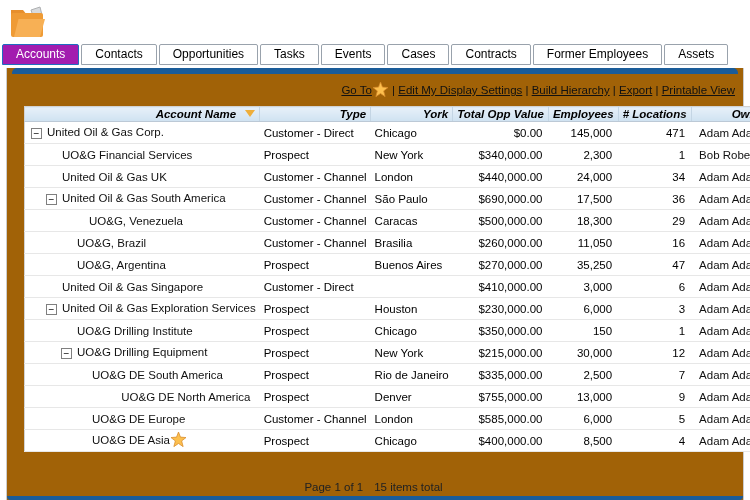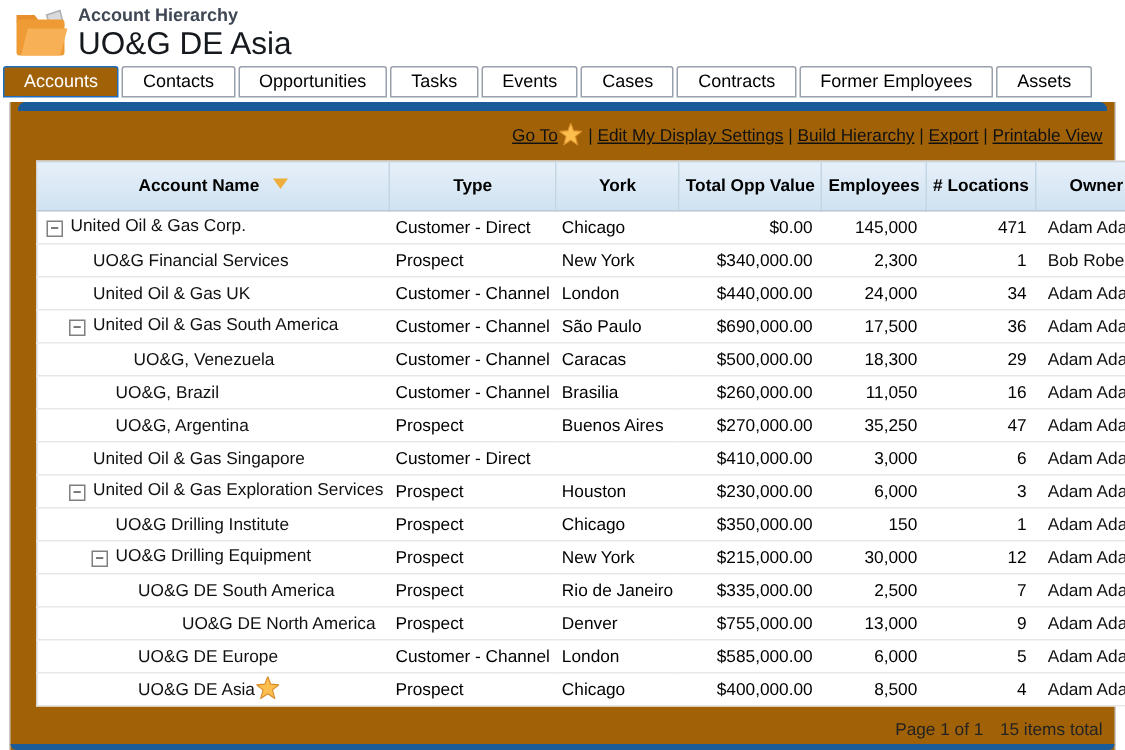--- a/index.html
+++ b/index.html
@@ -17,79 +17,75 @@
   .hdr-text { position: absolute; left: 52px; top: 3px; }
   .hdr-kicker { font-size: 12px; font-weight: bold; color: #3e4753; }
   .hdr-title { font-size: 21px; color: #15181c; margin-top: 1px; }
   
   .tabs { position: absolute; top: 44px; left: 2px; right: 0; height: 22px; white-space: nowrap; }
   .tab {
     display: inline-block; height: 21px; line-height: 19px; padding: 0 13px;
     border: 1px solid #99a2ac; background: #fff; font-size: 12px;
     margin-right: 2px; border-radius: 2px 2px 0 0; cursor: pointer; vertical-align: top;
   }
-  .tab.active { background: #a16207; border-color: #1f6dbf; color: #fff; }
+  .tab.active { background: #a21caf; border-color: #1f6dbf; color: #fff; }
   
   .panel {
     position: absolute; top: 68px; left: 6px; right: 6px; bottom: 0;
     background: #a16207; border-left: 1px solid #cccccc; border-right: 1px solid #cccccc;
   }
   .panel-top { height: 6px; background: #1a5c99; border-radius: 5px 5px 0 0; margin: 0 5px; }
   .panel-bottom {
     position: absolute; left: 0; right: 0; bottom: 0; height: 4px;
     background: #1a5c99; border-radius: 0 0 4px 4px;
   }
   
   .toolbar { text-align: right; padding: 8px 8px 7px 0; font-size: 11.5px; color: #111; }
   .tlink { color: #111; text-decoration: underline; cursor: pointer; }
   .sep { color: #111; }
   .star { display: inline-block; vertical-align: -3px; margin: 0 1px; }
   
   table { border-collapse: collapse; margin-left: 17px; width: 688px; font-size: 11.5px; background: #fff; border: 1px solid #d2d2d2; }
   th {
     background: linear-gradient(#e7f0f9, #cfe2f1);
-    font-weight: bold; text-align: center; height: 33px; padding: 0 4px;
+    font-weight: bold; text-align: right; height: 15px; padding: 0 4px;
     border-right: 1px solid #c4d5e4; border-bottom: 1px solid #bcc9d6;
-    cursor: pointer; white-space: nowrap;
+    cursor: pointer; white-space: nowrap; font-style: italic;
   }
   th:last-child { border-right: none; }
   td { height: 22px; padding: 0 4px; border-bottom: 1px solid #e7e7e7; white-space: nowrap; }
   td.num { text-align: right; padding-right: 6px; }
   .acct-link, .owner-link { color: #111; cursor: pointer; }
   .expander {
     display: inline-block; width: 11px; height: 11px; border: 1px solid #7f7f7f;
     background: #fff; font-size: 10px; line-height: 9px; text-align: center;
     margin-right: 5px; vertical-align: -1px; cursor: pointer;
   }
   .tree-spacer { display: inline-block; width: 16px; }
   .sort-icon {
     display: inline-block; width: 0; height: 0; margin-left: 9px; vertical-align: 1px;
     border-left: 5px solid transparent; border-right: 5px solid transparent;
     border-top: 7px solid #eeae3b;
   }
   
   .footer {
     position: absolute; left: 5px; right: 8px; bottom: 7px;
-    display: flex; justify-content: flex-end; font-size: 11.5px; color: #222; gap: 11px;
+    display: flex; justify-content: center; font-size: 11.5px; color: #222; gap: 11px;
   }
 </style>
 </head>
 <body>
 
 <div class="hdr">
   <svg class="hdr-icon" viewBox="0 0 38 36">
     <path d="M23 5 L32 2 L34.5 12 L26 14 Z" fill="#d8dadc" stroke="#aeb0b2" stroke-width="1"></path>
     <path d="M3 5 L15 5 L19 10 L3 10 Z" fill="#e78f2c"></path>
     <rect x="3" y="8" width="32" height="24" rx="2" fill="#ef9b35"></rect>
     <path d="M6 32 L10.5 14 L37 14 L32 32 Z" fill="#f7b055"></path>
   </svg>
-  <div class="hdr-text">
-    <div class="hdr-kicker">Account Hierarchy</div>
-    <div class="hdr-title">UO&amp;G DE Asia</div>
-  </div>
 </div>
 
 <div class="tabs"><div class="tab active">Accounts</div><div class="tab">Contacts</div><div class="tab">Opportunities</div><div class="tab">Tasks</div><div class="tab">Events</div><div class="tab">Cases</div><div class="tab">Contracts</div><div class="tab">Former Employees</div><div class="tab">Assets</div></div>
 
 <div class="panel">
   <div class="panel-top"></div>
 
   <div class="toolbar"><a class="tlink">Go To</a><span class="star"><svg width="15" height="15" viewBox="0 0 20 20">
           <path d="M10 0 L12.6 6.8 L20 7.4 L14.2 11.9 L16.2 19.5 L10 15.3 L3.8 19.5 L5.8 11.9 L0 7.4 L7.4 6.8 Z" fill="#fcbf4e" stroke="#d78b2b" stroke-width="1"></path>
         </svg></span><span class="sep"> | </span><a class="tlink">Edit My Display Settings</a><span class="sep"> | </span><a class="tlink">Build Hierarchy</a><span class="sep"> | </span><a class="tlink">Export</a><span class="sep"> | </span><a class="tlink">Printable View</a></div>

